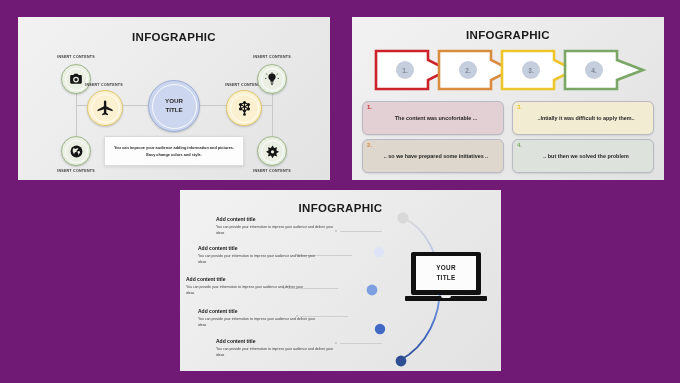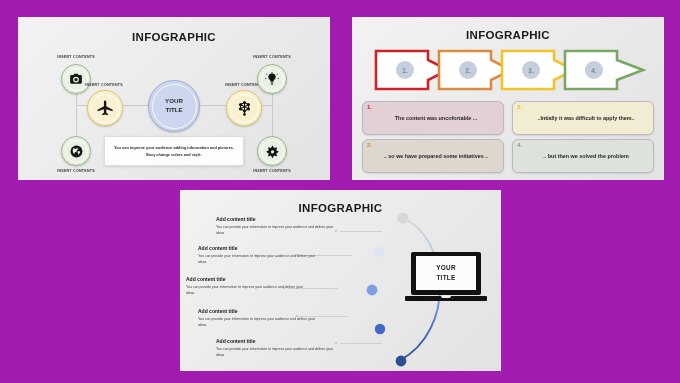--- a/index.html
+++ b/index.html
@@ -2,21 +2,21 @@
 <html><head>
 <meta charset="utf-8">
 <style>
   * { box-sizing: border-box; margin: 0; padding: 0; }
   html, body {
     width: 680px; height: 383px;
     background: #ffffff;
     font-family: "Liberation Sans", sans-serif;
     overflow: hidden;
   }
-  #stage { position: relative; width: 680px; height: 383px; background: #a21caf; }
+  #stage { position: relative; width: 680px; height: 383px; background: #701a75; }
 
   
   .slide {
     position: absolute;
     background: linear-gradient(135deg, #f2f2f2 0%, #ebebeb 45%, #e2e2e2 100%);
     overflow: hidden;
   }
   .slide-title {
     position: absolute; left: 0; right: 0;
     text-align: center;

